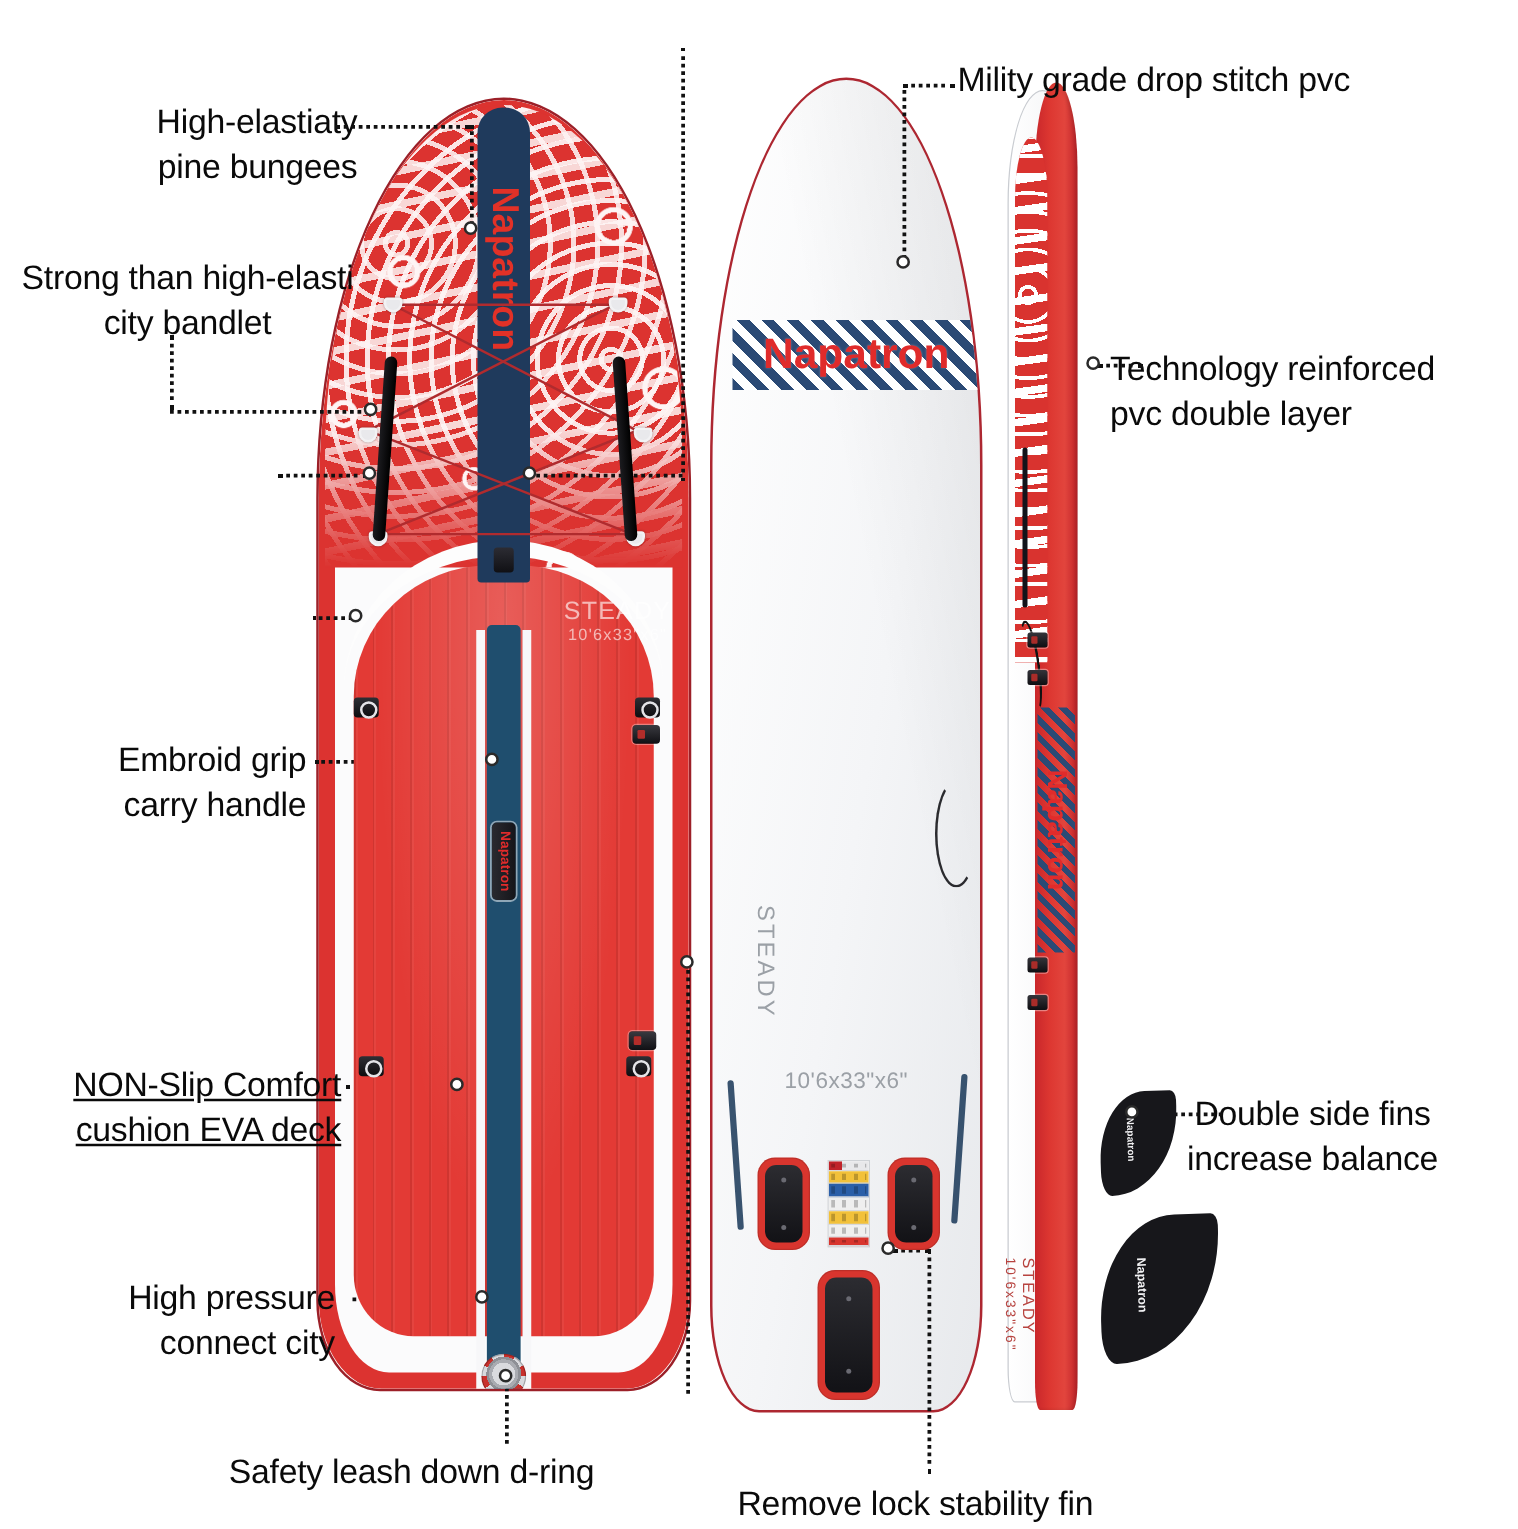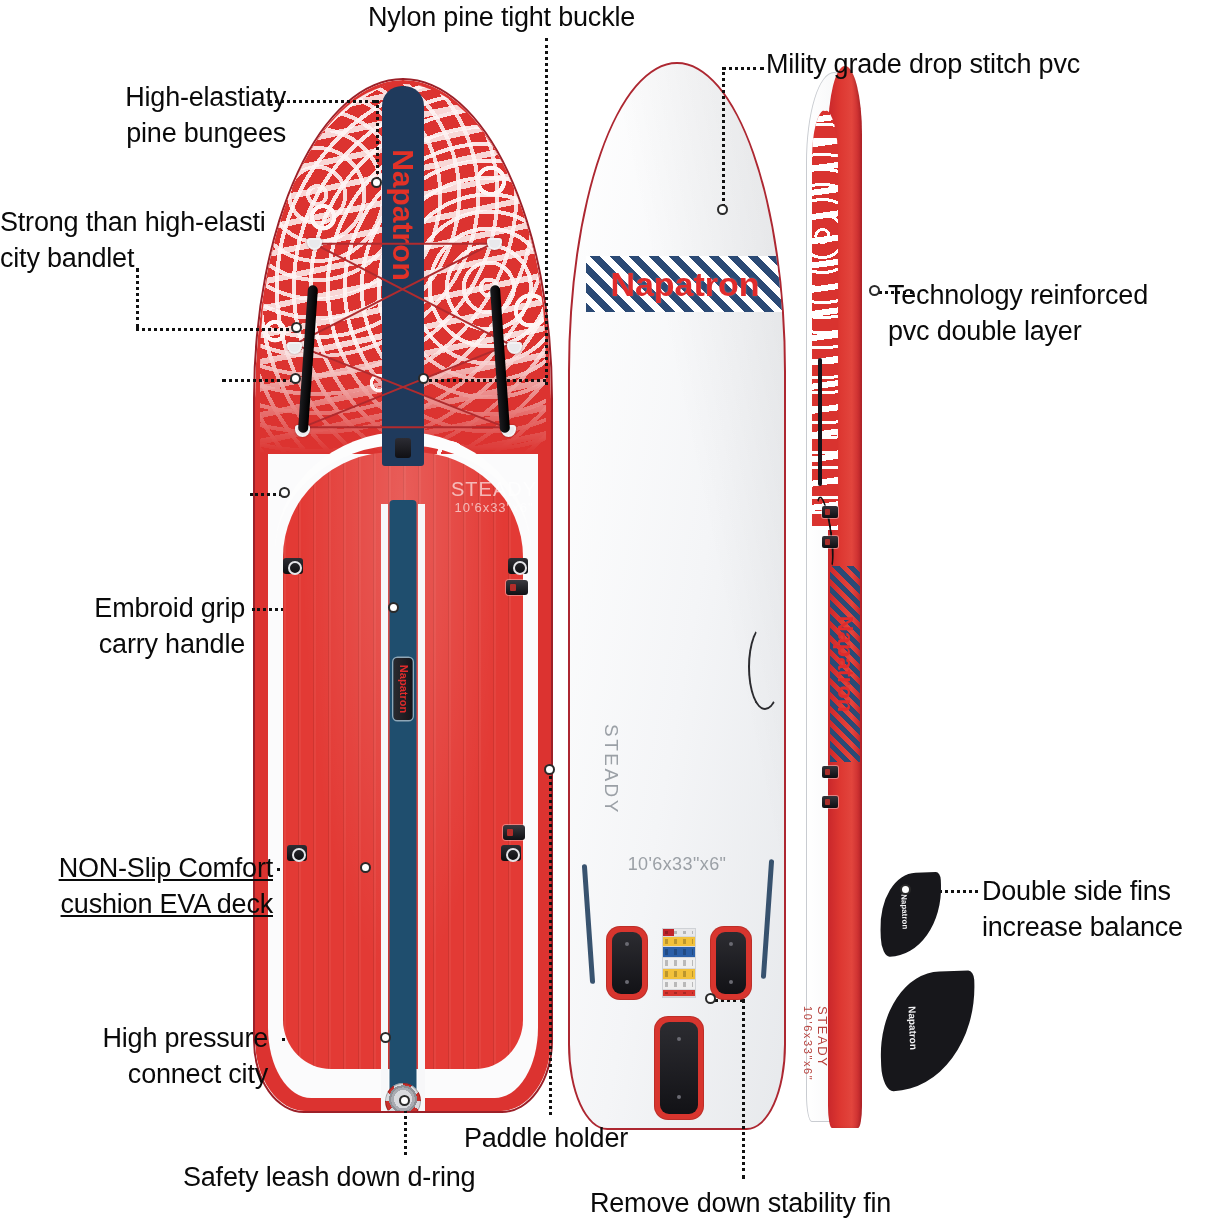--- a/index.html
+++ b/index.html
@@ -21,21 +21,21 @@
   .callout {
     position: absolute;
     font-size: 27px;
     line-height: 1.32;
     color: #0a0a0a;
     white-space: pre-line;
     letter-spacing: -0.2px;
   }
   .callout.r  { text-align: right; }
   .callout.l  { text-align: left; }
-  .callout.c  { }
+  .callout.c  { text-align: center; }
 
   
   .lead-h, .lead-v {
     position: absolute;
   }
   .lead-h {
     height: 0;
     border-top: 3px dotted #111;
   }
   .lead-v {
@@ -680,21 +680,20 @@
     <div class="rail-clip" style="top:730px;"></div>
   </div>
 
   <div class="fin" id="fin-side">
     <span>Napatron</span>
   </div>
   <div class="fin" id="fin-center">
     <span>Napatron</span>
   </div>
 
-  <div class="callout l" style="left:368px; top:0px; width:330px;">Nylon pine tight buckle</div>
   <div class="lead-v" style="left:545px; top:38px; height:347px;"></div>
   <div class="marker" style="left:418px; top:373px;"></div>
   <div class="lead-h" style="left:424px; top:379px; width:122px;"></div>
 
   <div class="callout l" style="left:766px; top:47px; width:420px;">Mility grade drop stitch pvc</div>
   <div class="lead-h" style="left:722px; top:67px; width:42px;"></div>
   <div class="lead-v" style="left:722px; top:67px; height:140px;"></div>
   <div class="marker" style="left:717px; top:204px;"></div>
 
   <div class="callout r" style="left:20px; top:80px; width:266px;">High-elastiaty
@@ -723,36 +722,35 @@
   <div class="callout r" style="left:40px; top:591px; width:205px;">Embroid grip
 carry handle</div>
   <div class="lead-h" style="left:252px; top:608px; width:139px;"></div>
   <div class="marker" style="left:388px; top:602px;"></div>
 
   <div class="callout r" style="left:0px; top:851px; width:273px;text-decoration:underline;">NON-Slip Comfort
 cushion EVA deck</div>
   <div class="lead-h" style="left:277px; top:868px; width:76px;"></div>
   <div class="marker" style="left:360px; top:862px;"></div>
 
-  <div class="callout l" style="left:982px; top:874px; width:232px;">Double side fins
+  <div class="callout l" style="left:934px; top:874px; width:232px;text-align:center;">Double side fins
 increase balance</div>
   <div class="marker" style="left:900px; top:884px;"></div>
   <div class="lead-h" style="left:910px; top:890px; width:68px;"></div>
 
   <div class="callout r" style="left:30px; top:1021px; width:238px;">High pressure
 connect city</div>
   <div class="lead-h" style="left:282px; top:1038px; width:93px;"></div>
   <div class="marker" style="left:380px; top:1032px;"></div>
 
-  <div class="callout l" style="left:464px; top:1121px; width:240px;">Paddle holder</div>
   <div class="lead-v" style="left:549px; top:770px; height:345px;"></div>
   <div class="marker" style="left:544px; top:764px;"></div>
 
   <div class="callout l" style="left:183px; top:1160px; width:370px;">Safety leash down d-ring</div>
   <div class="lead-v" style="left:404px; top:1103px; height:52px;"></div>
   <div class="marker" style="left:399px; top:1095px;"></div>
 
-  <div class="callout l" style="left:590px; top:1186px; width:380px;">Remove down stability fin</div>
+  <div class="callout l" style="left:590px; top:1186px; width:380px;">Remove lock stability fin</div>
   <div class="lead-v" style="left:742px; top:999px; height:180px;"></div>
   <div class="lead-h" style="left:714px; top:999px; width:30px;"></div>
   <div class="marker" style="left:705px; top:993px;"></div>
 
 </div>
 
 </body></html>

